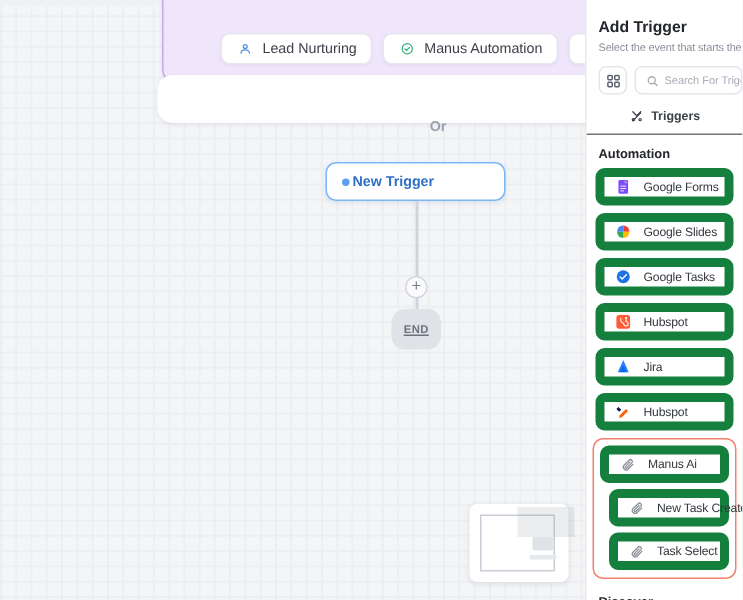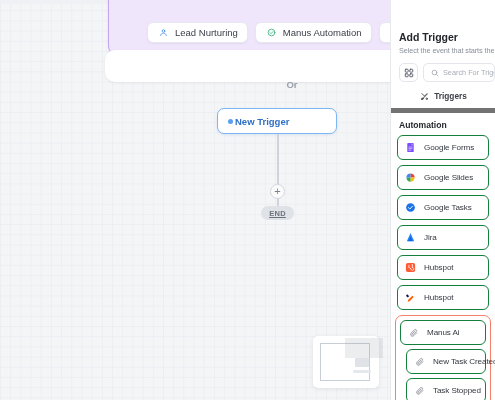--- a/index.html
+++ b/index.html
@@ -94,21 +94,21 @@
     background: #fbfbfc; border: 1px solid #d3d7df;
     display: flex; align-items: center; justify-content: center;
     color: #7b818c; font-size: 11px; line-height: 1;
   }
   .connector2 {
     position: absolute; left: 277px; top: 198px;
     width: 1.5px; height: 10px; background: #cfd4dc;
   }
   .end-node {
     position: absolute; left: 261px; top: 206px;
-    width: 33px; height: 14px; border-radius: 9px;
+    width: 33px; height: 27px; border-radius: 9px;
     background: #dfe2e7;
     display: flex; align-items: center; justify-content: center;
     font-size: 7.5px; color: #6c727d; font-weight: 600; letter-spacing: .3px; text-decoration: underline;
   }
 
   
   .minimap {
     position: absolute; left: 313px; top: 336px;
     width: 66px; height: 52px;
     background: #ffffff; border-radius: 5px;
@@ -135,21 +135,21 @@
 
   
   .panel {
     position: absolute; right: 0; top: 0;
     width: 105px; height: 400px;
     background: #ffffff;
     border-left: 1px solid #e7e9ed;
     overflow: hidden;
   }
   .panel-head { padding: 12px 0 0 8px; }
-  .panel-title { font-size: 10.5px; font-weight: 700; color: #23262c; margin-top: 19px; }
+  .panel-title { font-size: 10.5px; font-weight: 700; color: #23262c; }
   .panel-sub {
     font-size: 7.3px; color: #8a909b; margin-top: 3px;
     white-space: nowrap; letter-spacing: -.1px;
   }
   .search-row {
     display: flex; align-items: center; gap: 5px;
     padding: 8px 0 0 8px;
   }
   .grid-btn {
     width: 19px; height: 19px; flex: none;
@@ -161,33 +161,33 @@
     flex: 1; height: 19px;
     border: 1px solid #e4e6eb; border-radius: 5px;
     display: flex; align-items: center; gap: 4px; padding-left: 6px;
     background: #fff; overflow: hidden;
   }
   .search-ph { font-size: 7.3px; color: #a7acb6; white-space: nowrap; }
 
   .tabs-row {
     display: flex; align-items: flex-start; justify-content: center;
     gap: 5px; padding: 9px 0 7px 0;
-    border-bottom: 5px solid #737373;
+    border-bottom: 1px solid #737373;
   }
   .tab-label { font-size: 8.3px; font-weight: 700; color: #3b3f47; }
 
   .section-head {
     font-size: 8.6px; font-weight: 700; color: #23262c;
     padding: 7px 0 5px 8px;
   }
 
   .item {
     display: flex; align-items: center; gap: 7px;
     height: 25px; margin: 0 6px 5px 6px; padding-left: 6px;
-    border: 1px solid #15803d; border-radius: 6px;
+    border: 6px solid #15803d; border-radius: 6px;
     background: #fff;
   }
   .item-label {
     font-size: 8.1px; color: #33373e; white-space: nowrap;
     letter-spacing: -.1px;
   }
   .ico {
     width: 13px; height: 13px; flex: none;
     display: flex; align-items: center; justify-content: center;
   }
@@ -350,36 +350,36 @@
             <circle cx="12" cy="12" r="9.5" fill="#1a73e8"></circle>
             <path d="M7.5 12.3l3 3 6-6.3" stroke="#fff" stroke-width="2" fill="none" stroke-linecap="round" stroke-linejoin="round"></path>
           </svg>
       </span>
       <span class="item-label">Google Tasks</span>
     </div>
 
     <div class="item">
       <span class="ico">
         <svg width="11" height="11" viewBox="0 0 24 24">
-            <path d="M12 2l8 18H4L12 2z" fill="#2684ff"></path>
-            <path d="M12 9.5l5.2 10.5H6.8L12 9.5z" fill="#0052cc" opacity=".55"></path>
-          </svg>
-      </span>
-      <span class="item-label">Jira</span>
-    </div>
-
-    <div class="item">
-      <span class="ico">
-        <svg width="11" height="11" viewBox="0 0 24 24">
             <rect x="2" y="2" width="20" height="20" rx="4" fill="#ff5c35"></rect>
             <path d="M16 7.5v4.2M16 11.7a3.2 3.2 0 11-3.2 3.2M12.8 14.9L8.5 11.5M8.5 11.5V7" stroke="#fff" stroke-width="1.5" fill="none" stroke-linecap="round"></path>
             <circle cx="16" cy="6.6" r="1.5" fill="#fff"></circle>
           </svg>
       </span>
       <span class="item-label">Hubspot</span>
+    </div>
+
+    <div class="item">
+      <span class="ico">
+        <svg width="11" height="11" viewBox="0 0 24 24">
+            <path d="M12 2l8 18H4L12 2z" fill="#2684ff"></path>
+            <path d="M12 9.5l5.2 10.5H6.8L12 9.5z" fill="#0052cc" opacity=".55"></path>
+          </svg>
+      </span>
+      <span class="item-label">Jira</span>
     </div>
 
     <div class="item">
       <span class="ico">
         <svg width="11" height="11" viewBox="0 0 24 24">
             <path d="M7 17l9-9 3 3-9 9-4 1 1-4z" fill="#ff6100"></path>
             <path d="M5 5l4 4-3 3-4-4 3-3z" fill="#0a1551"></path>
           </svg>
       </span>
       <span class="item-label">Hubspot</span>
@@ -403,19 +403,19 @@
         </span>
         <span class="item-label">New Task Created</span>
       </div>
 
       <div class="item sub">
         <span class="ico">
           <svg width="10" height="10" viewBox="0 0 24 24" fill="none" stroke="#8b9099" stroke-width="2" stroke-linecap="round" stroke-linejoin="round">
             <path d="M19 11l-7.5 7.5a4.5 4.5 0 01-6.4-6.4L13 4.3a3 3 0 014.3 4.3l-7.8 7.8a1.5 1.5 0 01-2.2-2.2l7.2-7.2"></path>
           </svg>
         </span>
-        <span class="item-label">Task Stopped</span>
+        <span class="item-label">Task Select</span>
       </div>
     </div>
 
     <div class="discover-head">Discover</div>
   </div>
 </div>
 
 </body></html>

